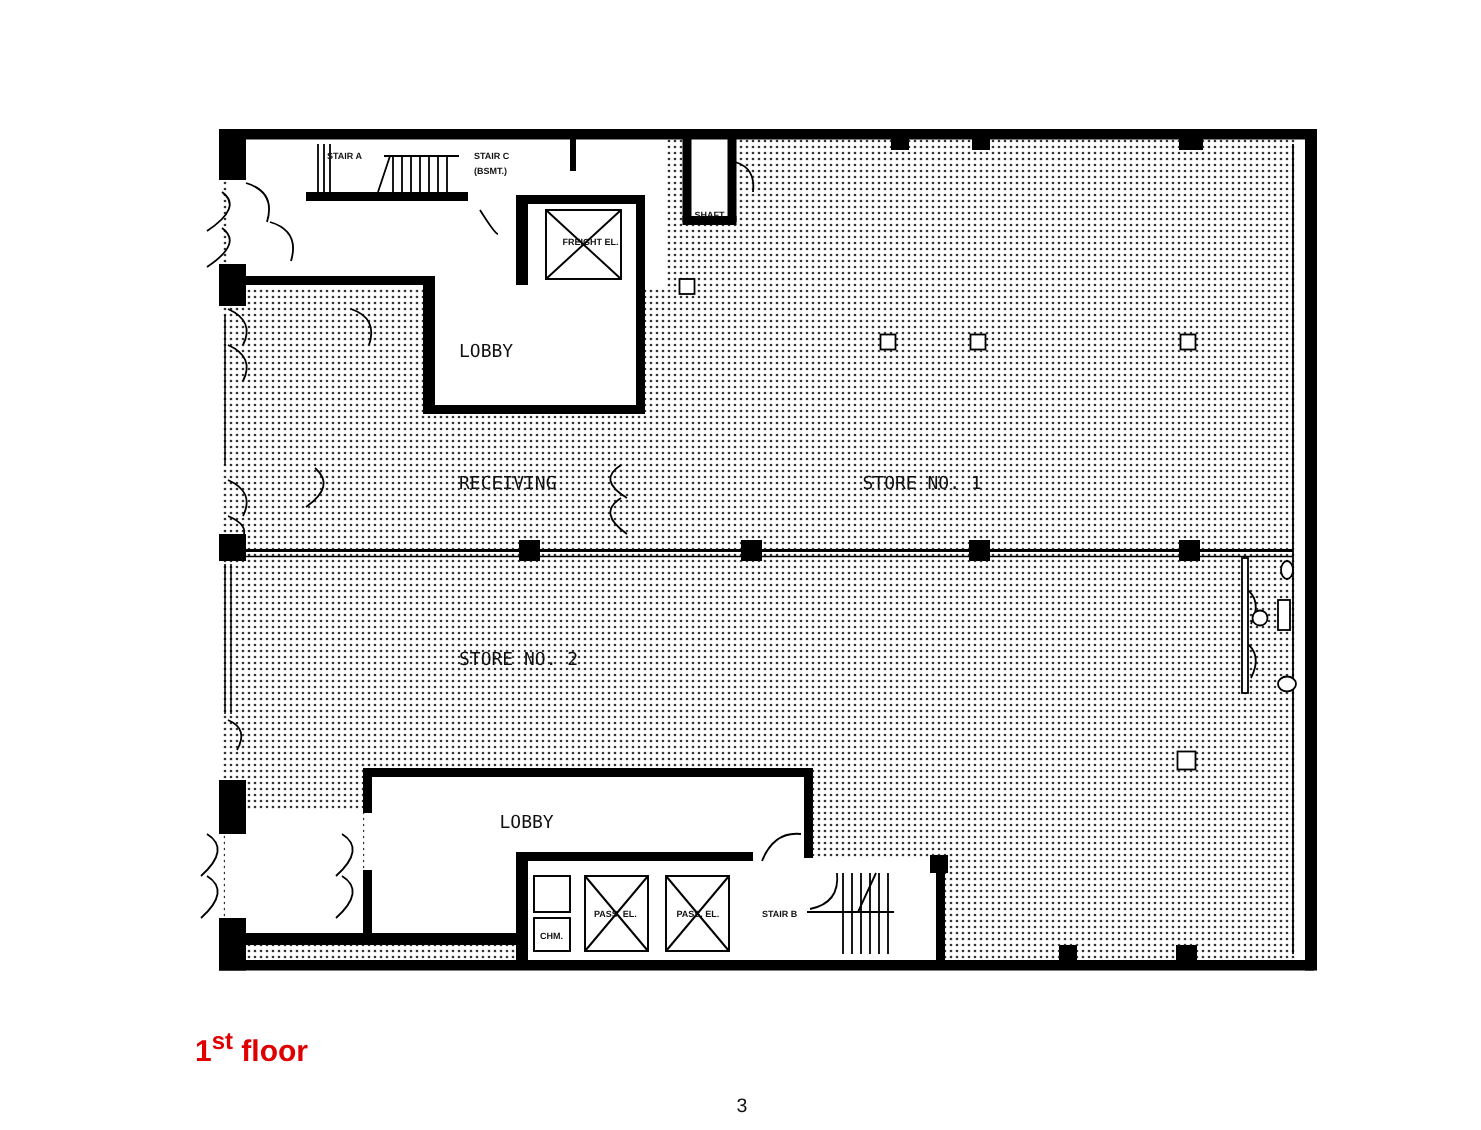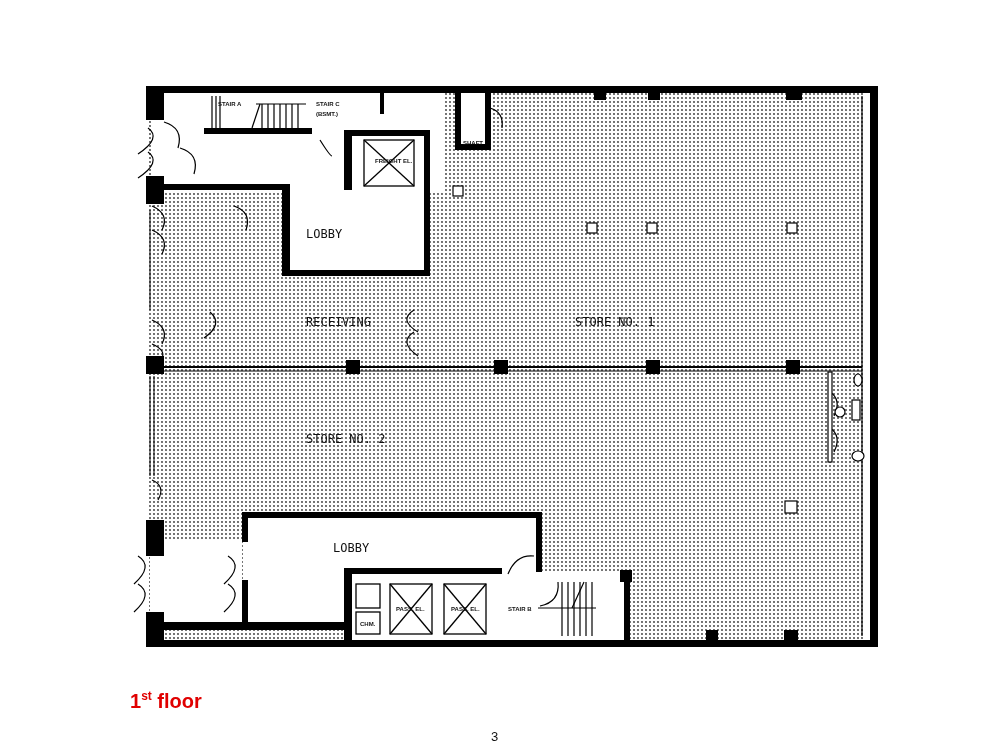--- a/index.html
+++ b/index.html
@@ -1,21 +1,21 @@
 <!DOCTYPE html>
 <html><head>
 <meta charset="utf-8">
 <style>
   html, body { margin:0; padding:0; background:#ffffff; }
   body { width:987px; height:753px; position:relative; overflow:hidden; font-family:"Liberation Sans", sans-serif; }
   #plan { position:absolute; left:0; top:0; }
   .room-label { font-family:"DejaVu Sans Mono", monospace; font-size:12px; fill:#111; }
   .small-label { font-family:"Liberation Sans", sans-serif; font-size:6px; fill:#111; font-weight:bold; }
   .caption { position:absolute; left:130px; top:690px; color:#e00000; font-weight:bold; font-size:20px; font-family:"Liberation Sans", sans-serif; }
-  .caption sup { font-size:12px; vertical-align:super; line-height:0; }
+  .caption sup { font-size:16px; vertical-align:super; line-height:0; }
   .page-number { position:absolute; left:491px; top:729px; font-size:13px; color:#111; font-family:"Liberation Sans", sans-serif; }
 </style>
 </head>
 <body>
 
 <svg id="plan" width="987" height="690" viewBox="0 0 987 690" xmlns="http://www.w3.org/2000/svg">
   <defs>
     <pattern id="dots" width="4" height="4" patternUnits="userSpaceOnUse">
       <rect width="4" height="4" fill="#ffffff"></rect>
       <circle cx="2" cy="2" r="0.9" fill="#333"></circle>

